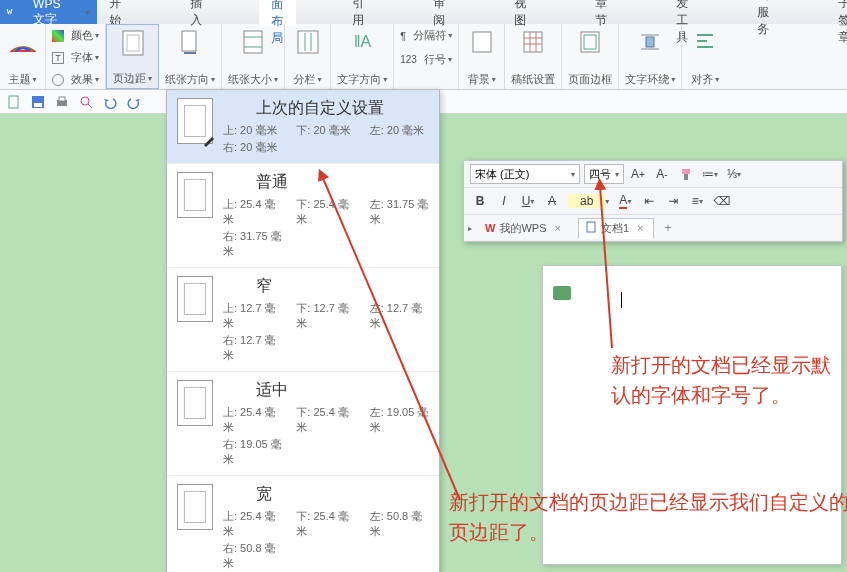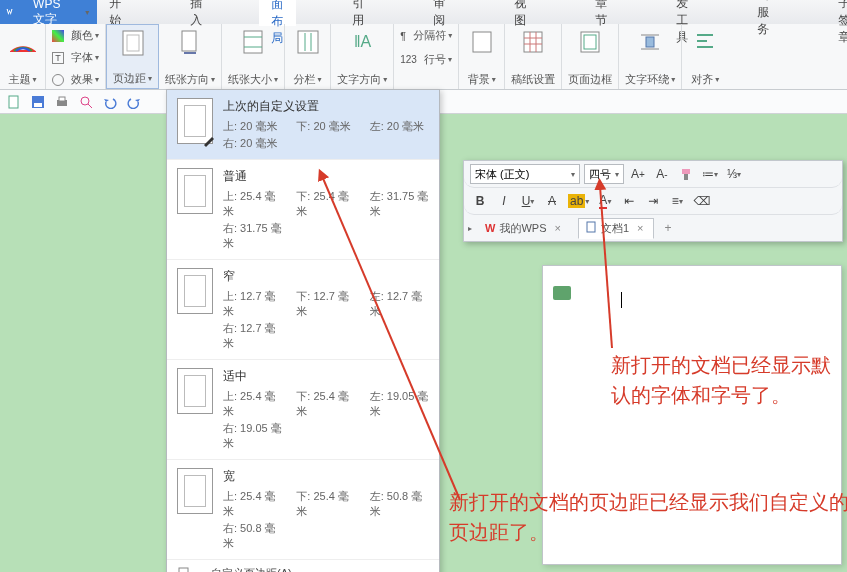--- a/index.html
+++ b/index.html
@@ -24,26 +24,26 @@
   .qat .qi { width: 16px; height: 16px; display: flex; align-items: center; justify-content: center; cursor: pointer; }
 
   .workspace { position: absolute; top: 114px; left: 0; right: 0; bottom: 0; background: #b7e0b7; }
 
   .margins-menu { position: absolute; top: 89px; left: 166px; width: 274px; background: #fff; border: 1px solid #b5b9be; box-shadow: 2px 2px 6px rgba(0,0,0,.2); z-index: 50; }
   .mm-item { display: flex; padding: 8px 10px; gap: 10px; border-bottom: 1px solid #eee; }
   .mm-item.sel { background: #d9e6f7; }
   .mm-thumb { width: 36px; height: 46px; border: 1px solid #999; background: #fff; position: relative; flex-shrink: 0; }
   .mm-thumb::after { content: ""; position: absolute; inset: 6px; border: 1px solid #bbb; }
   .mm-body { flex: 1; }
-  .mm-title { font-size: 12px; color: #333; margin-bottom: 4px; }
+  .mm-title { font-size: 16px; color: #333; margin-bottom: 4px; margin-left: 33px; }
   .mm-grid { display: grid; grid-template-columns: 1fr 1fr 1fr; gap: 2px 14px; font-size: 11px; color: #666; }
   .mm-custom { padding: 6px 10px; font-size: 11px; color: #444; display: flex; align-items: center; gap: 20px; cursor: pointer; }
 
   .float-toolbar { position: absolute; top: 160px; left: 463px; width: 380px; background: #f4f6f8; border: 1px solid #c2c7cd; box-shadow: 2px 2px 6px rgba(0,0,0,.25); z-index: 40; }
-  .ft-row { display: flex; align-items: center; padding: 3px 6px; gap: 4px; border-bottom: 1px solid #dde0e4; border-radius: 10px; }
+  .ft-row { display: flex; align-items: center; padding: 3px 6px; gap: 4px; border-bottom: 1px solid #dde0e4; }
   .ft-sel { border: 1px solid #b7bbc0; background: #fff; height: 20px; display: flex; align-items: center; padding: 0 4px; font-size: 11px; }
   .ft-btn { height: 20px; min-width: 20px; display: flex; align-items: center; justify-content: center; font-size: 12px; color: #444; cursor: pointer; padding: 0 2px; }
   .ft-tabs { display: flex; align-items: center; height: 26px; padding: 0 4px; gap: 6px; }
   .ft-tab { display: flex; align-items: center; gap: 4px; padding: 2px 6px; font-size: 11px; color: #555; border: 1px solid transparent; cursor: pointer; }
   .ft-tab.active { background: #fff; border: 1px solid #c2c7cd; border-bottom-color: #fff; }
   .ft-x { margin-left: auto; color: #888; cursor: pointer; padding: 0 4px; }
   .ft-plus { color: #888; cursor: pointer; padding: 0 4px; }
 
   .doc-page { position: absolute; top: 265px; left: 542px; width: 300px; height: 300px; background: #fff; border: 1px solid #bfc4c9; box-shadow: 2px 2px 6px rgba(0,0,0,.15); }
   .doc-cursor { position: absolute; top: 26px; left: 78px; width: 1px; height: 16px; background: #000; }
@@ -360,21 +360,21 @@
       </div>
     <div class="ft-btn">
         <i>I</i>
       </div>
     <div class="ft-btn">
         <u>U</u>
         <span class="dd">▾</span>
       </div>
     <div class="ft-btn" style="text-decoration:line-through">A</div>
     <div class="ft-btn">
-        <span style="background:#eab308;padding:0 2px">ab</span>
+        <span style="background:#fef9c3;padding:0 12px">ab</span>
         <span class="dd">▾</span>
       </div>
     <div class="ft-btn">
         <span style="border-bottom:2px solid #d33">A</span>
         <span class="dd">▾</span>
       </div>
     <div class="ft-btn">⇤</div>
     <div class="ft-btn">⇥</div>
     <div class="ft-btn">≡<span class="dd">▾</span></div>
     <div class="ft-btn">⌫</div>

